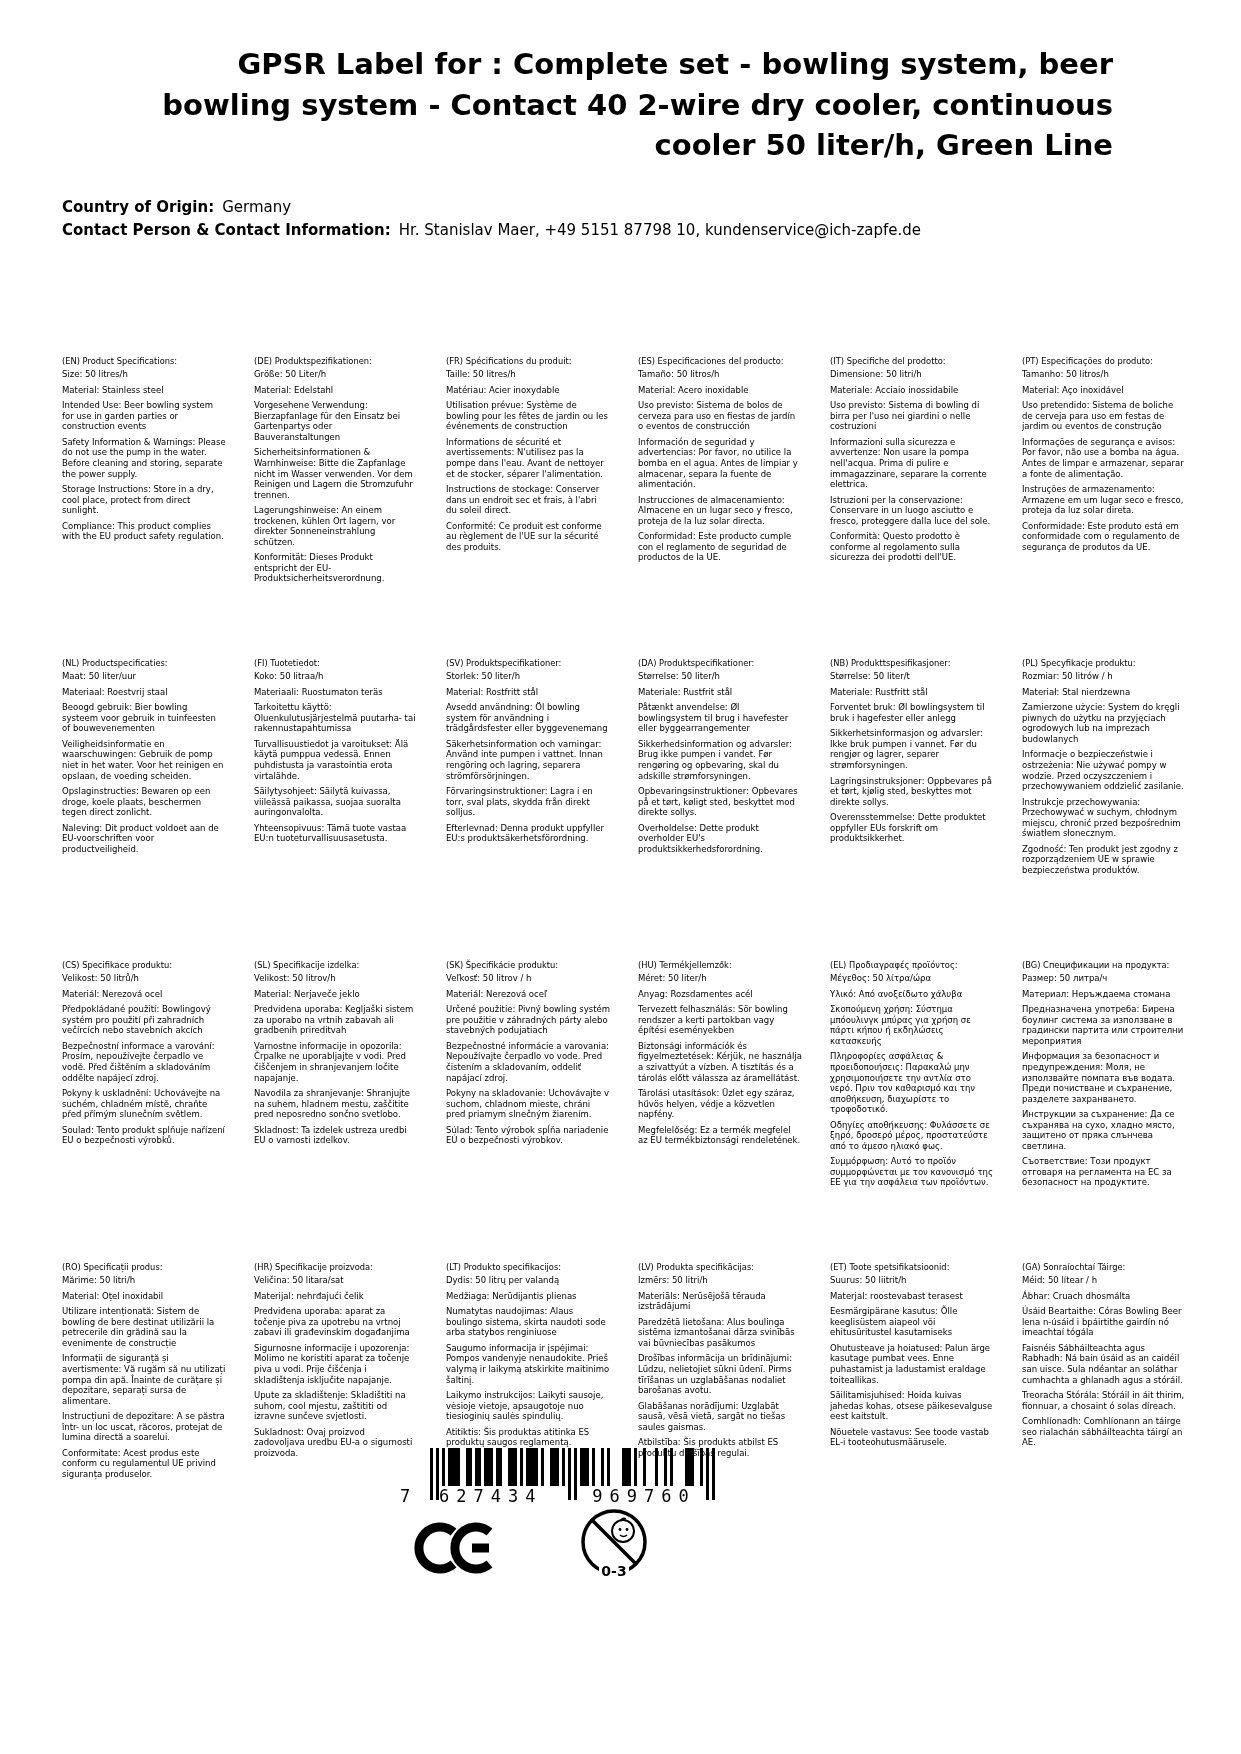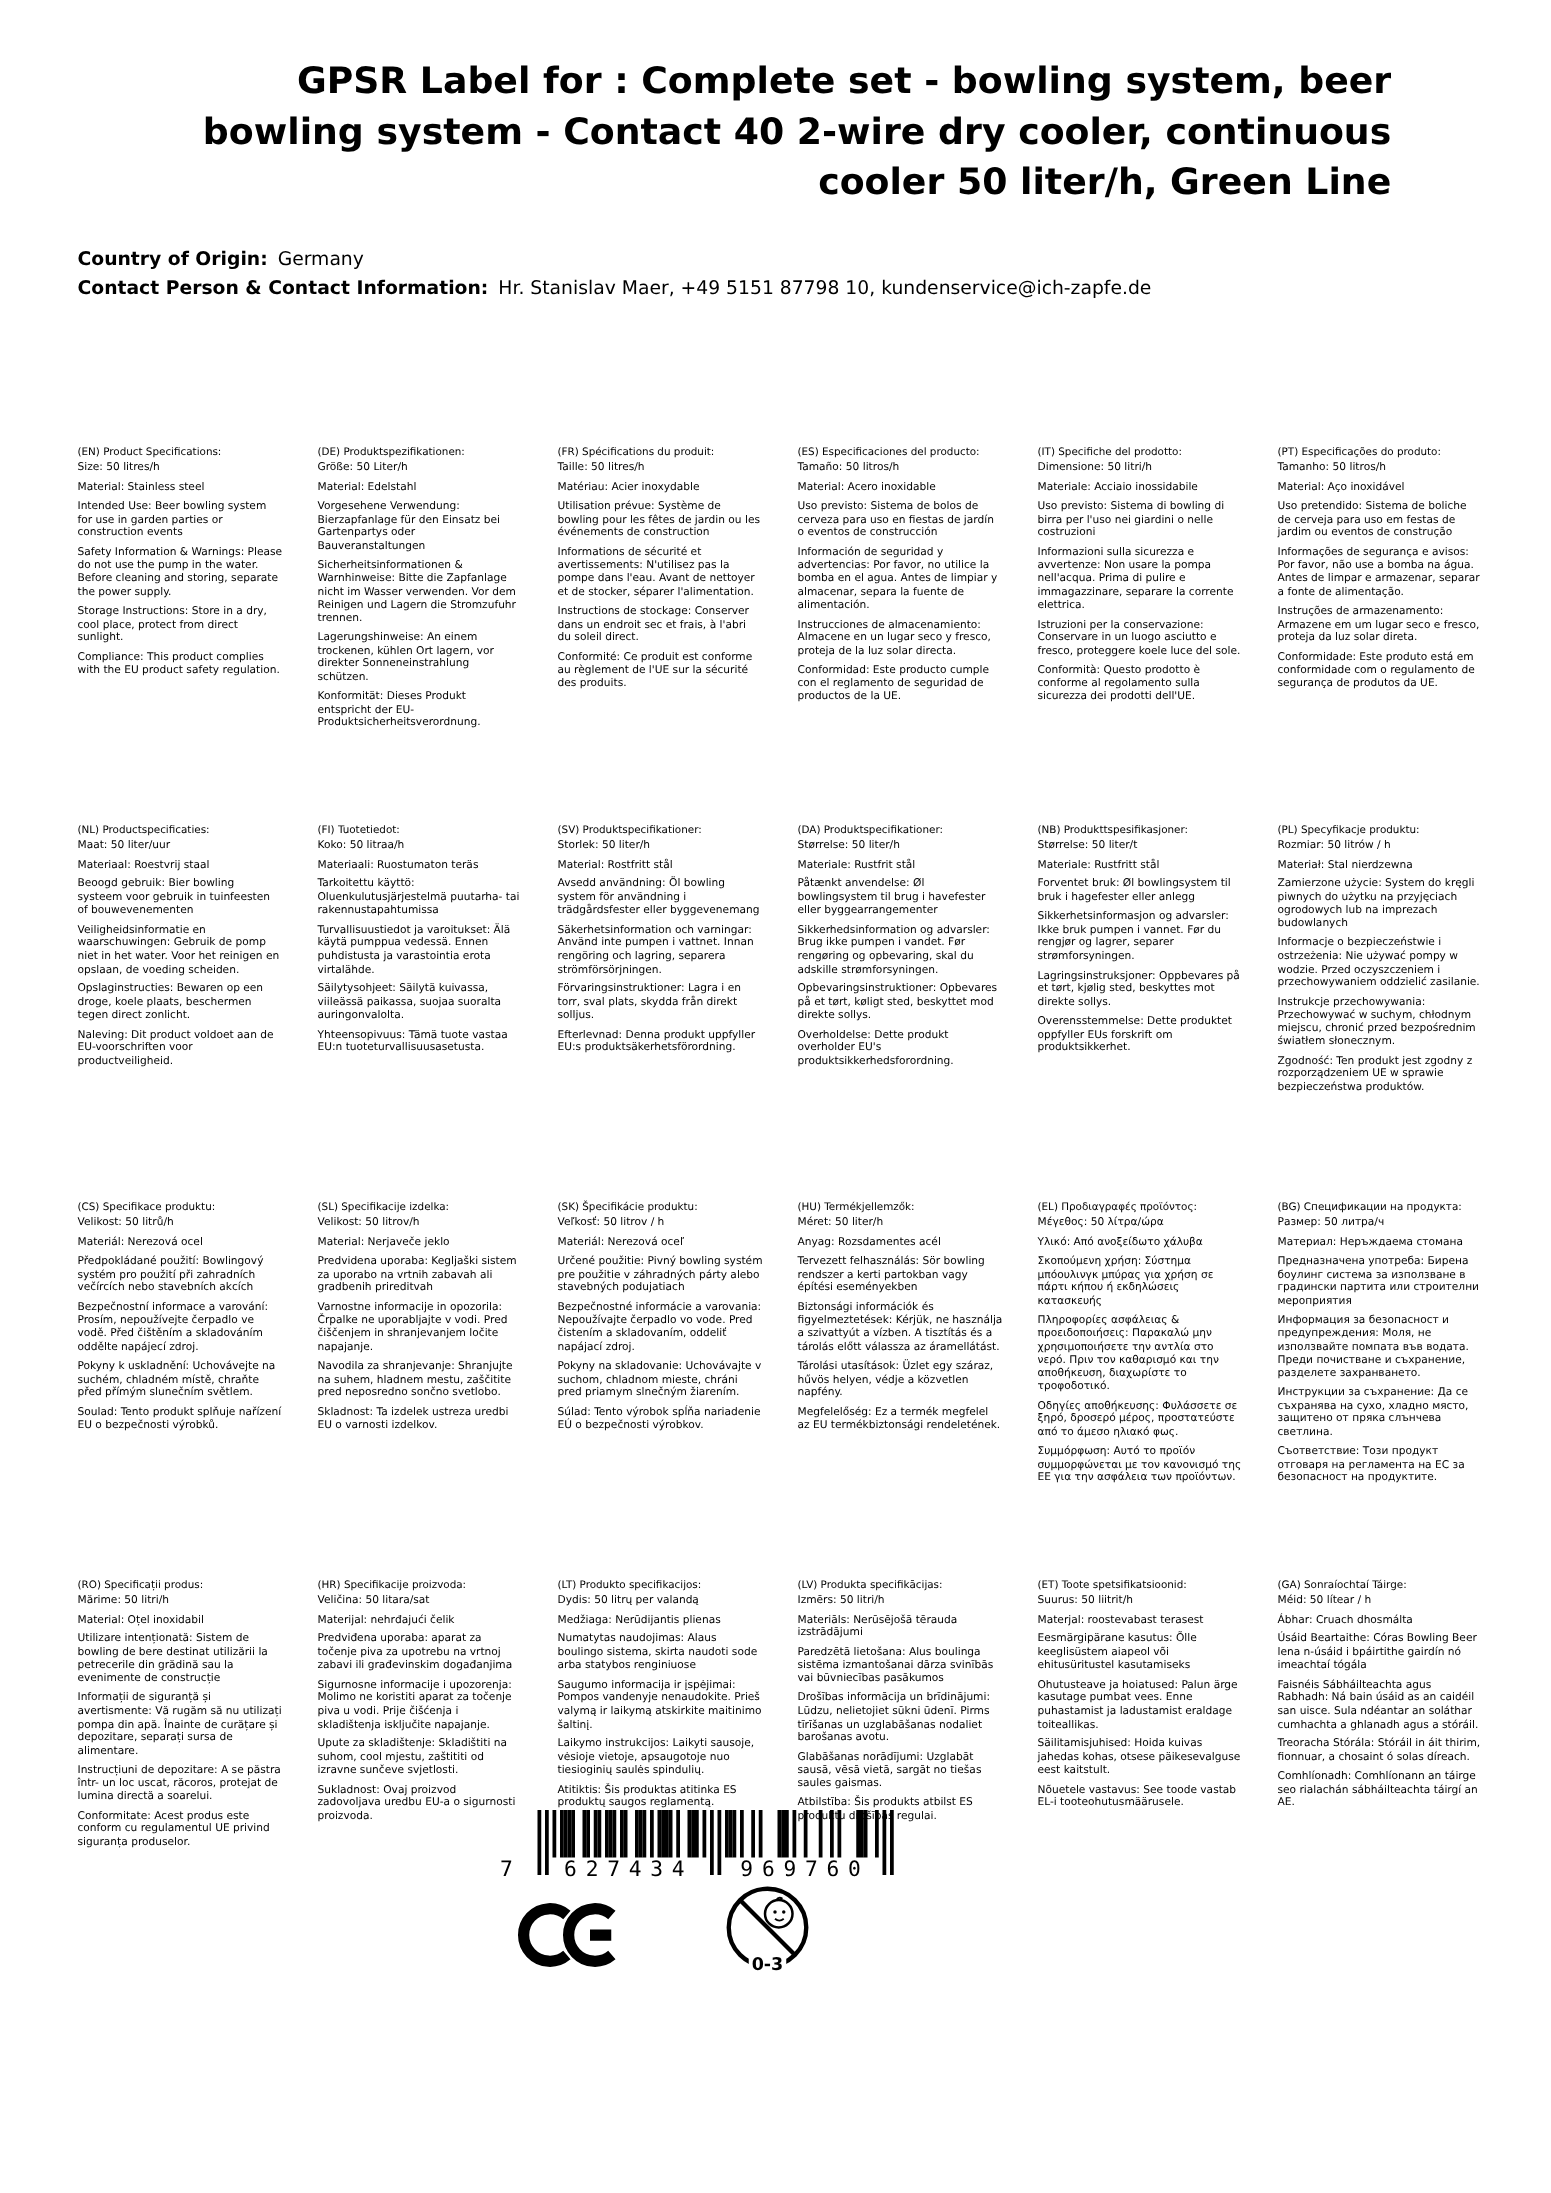--- a/index.html
+++ b/index.html
@@ -33,21 +33,21 @@
   .lang-block { font-size:8.5px; line-height:1.24; padding-right:8px; }
   .lb-header { font-weight:normal; margin-bottom:3px; font-size:8.3px; }
   .lb-body p { margin:0 0 5px 0; }
 
   .barcode { position:absolute; left:430px; top:1448px; width:285px; height:64px; }
   .bars { position:relative; width:285px; height:54px; }
   .bar { position:absolute; top:0; background:#000; }
   .bd { position:absolute; font-family:"DejaVu Sans Mono","Liberation Mono",monospace;
         font-size:17px; letter-spacing:7px; top:38px; }
   .bd-first { left:-30px; }
-  .bd-left  { left:9px;   width:128px; text-align:center; }
+  .bd-left  { left:9px;   width:128px; text-align:left; }
   .bd-right { left:150px; width:128px; text-align:center; }
 
   .ce-mark { position:absolute; left:414px; top:1518px; }
   .age-mark { position:absolute; left:580px; top:1506px; }
   .age-mark text { font-family:"DejaVu Sans","Liberation Sans",sans-serif; }
 </style>
 </head>
 <body>
 
 <div class="page">
@@ -117,21 +117,21 @@
         </div>
   </div>
 
   <div class="lang-block">
     <div class="lb-header">(IT) Specifiche del prodotto:</div>
     <div class="lb-body">
           <p>Dimensione: 50 litri/h</p>
           <p>Materiale: Acciaio inossidabile</p>
           <p>Uso previsto: Sistema di bowling di birra per l'uso nei giardini o nelle costruzioni</p>
           <p>Informazioni sulla sicurezza e avvertenze: Non usare la pompa nell'acqua. Prima di pulire e immagazzinare, separare la corrente elettrica.</p>
-          <p>Istruzioni per la conservazione: Conservare in un luogo asciutto e fresco, proteggere koele luce del sole.</p>
+          <p>Istruzioni per la conservazione: Conservare in un luogo asciutto e fresco, proteggere dalla luce del sole.</p>
           <p>Conformità: Questo prodotto è conforme al regolamento sulla sicurezza dei prodotti dell'UE.</p>
         </div>
   </div>
 
   <div class="lang-block">
     <div class="lb-header">(PT) Especificações do produto:</div>
     <div class="lb-body">
           <p>Tamanho: 50 litros/h</p>
           <p>Material: Aço inoxidável</p>
           <p>Uso pretendido: Sistema de boliche de cerveja para uso em festas de jardim ou eventos de construção</p>

